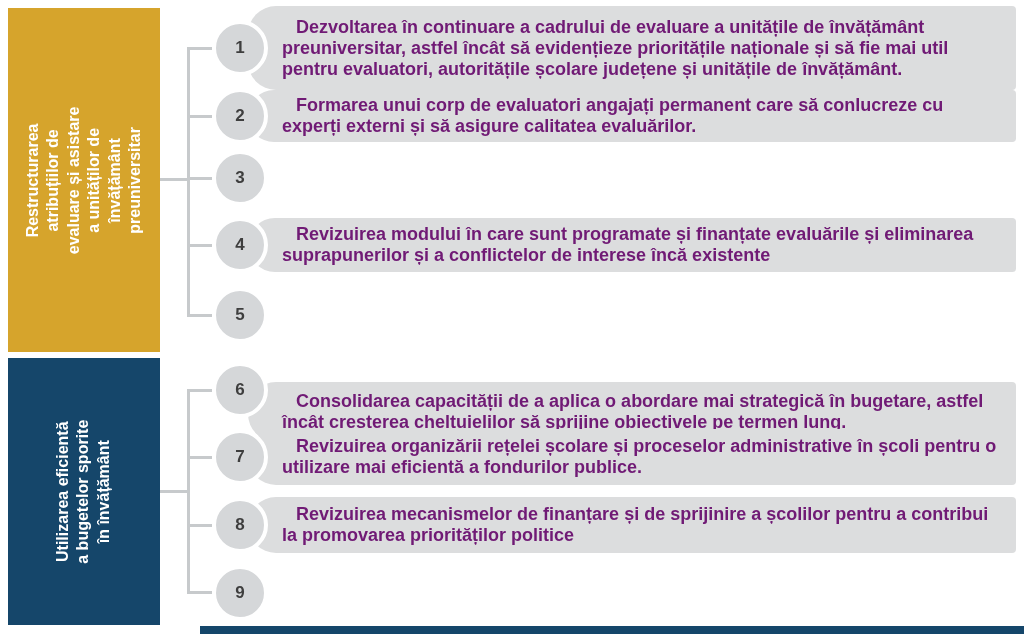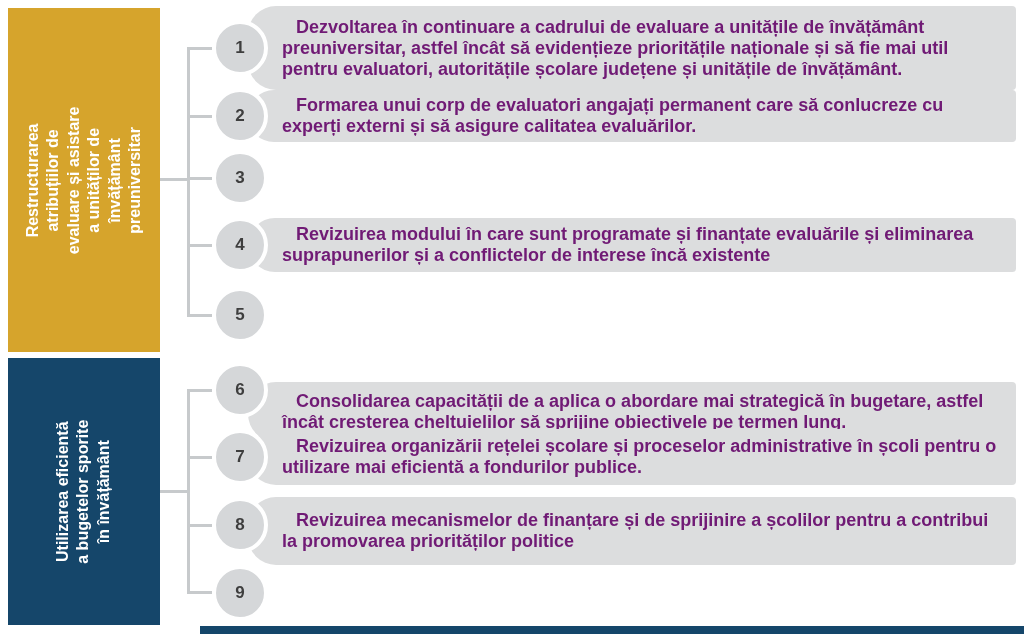--- a/index.html
+++ b/index.html
@@ -43,21 +43,21 @@
     font-weight:bold; font-size:17px;
   }
   
   .r1 { top:6px;   height:84px; } .n1 { top:20px; }
   .r2 { top:90px;  height:52px;justify-content:center; } .n2 { top:88px; }
   .r3 { top:150px; height:56px; } .n3 { top:150px; }
   .r4 { top:218px; height:54px; } .n4 { top:217px; }
   .r5 { top:288px; height:54px; } .n5 { top:287px; }
   .r6 { top:382px; height:60px; } .n6 { top:362px; }
   .r7 { top:429px; height:56px; } .n7 { top:429px; }
-  .r8 { top:497px; height:68px; } .n8 { top:497px; }
+  .r8 { top:497px; height:56px; } .n8 { top:497px; }
   .r9 { top:565px; height:56px; } .n9 { top:565px; }
 
   .bottom-bar {
     position:absolute; left:200px; top:626px; width:824px; height:8px;
     background:#15466A;
   }
 </style>
 </head>
 <body>
 

